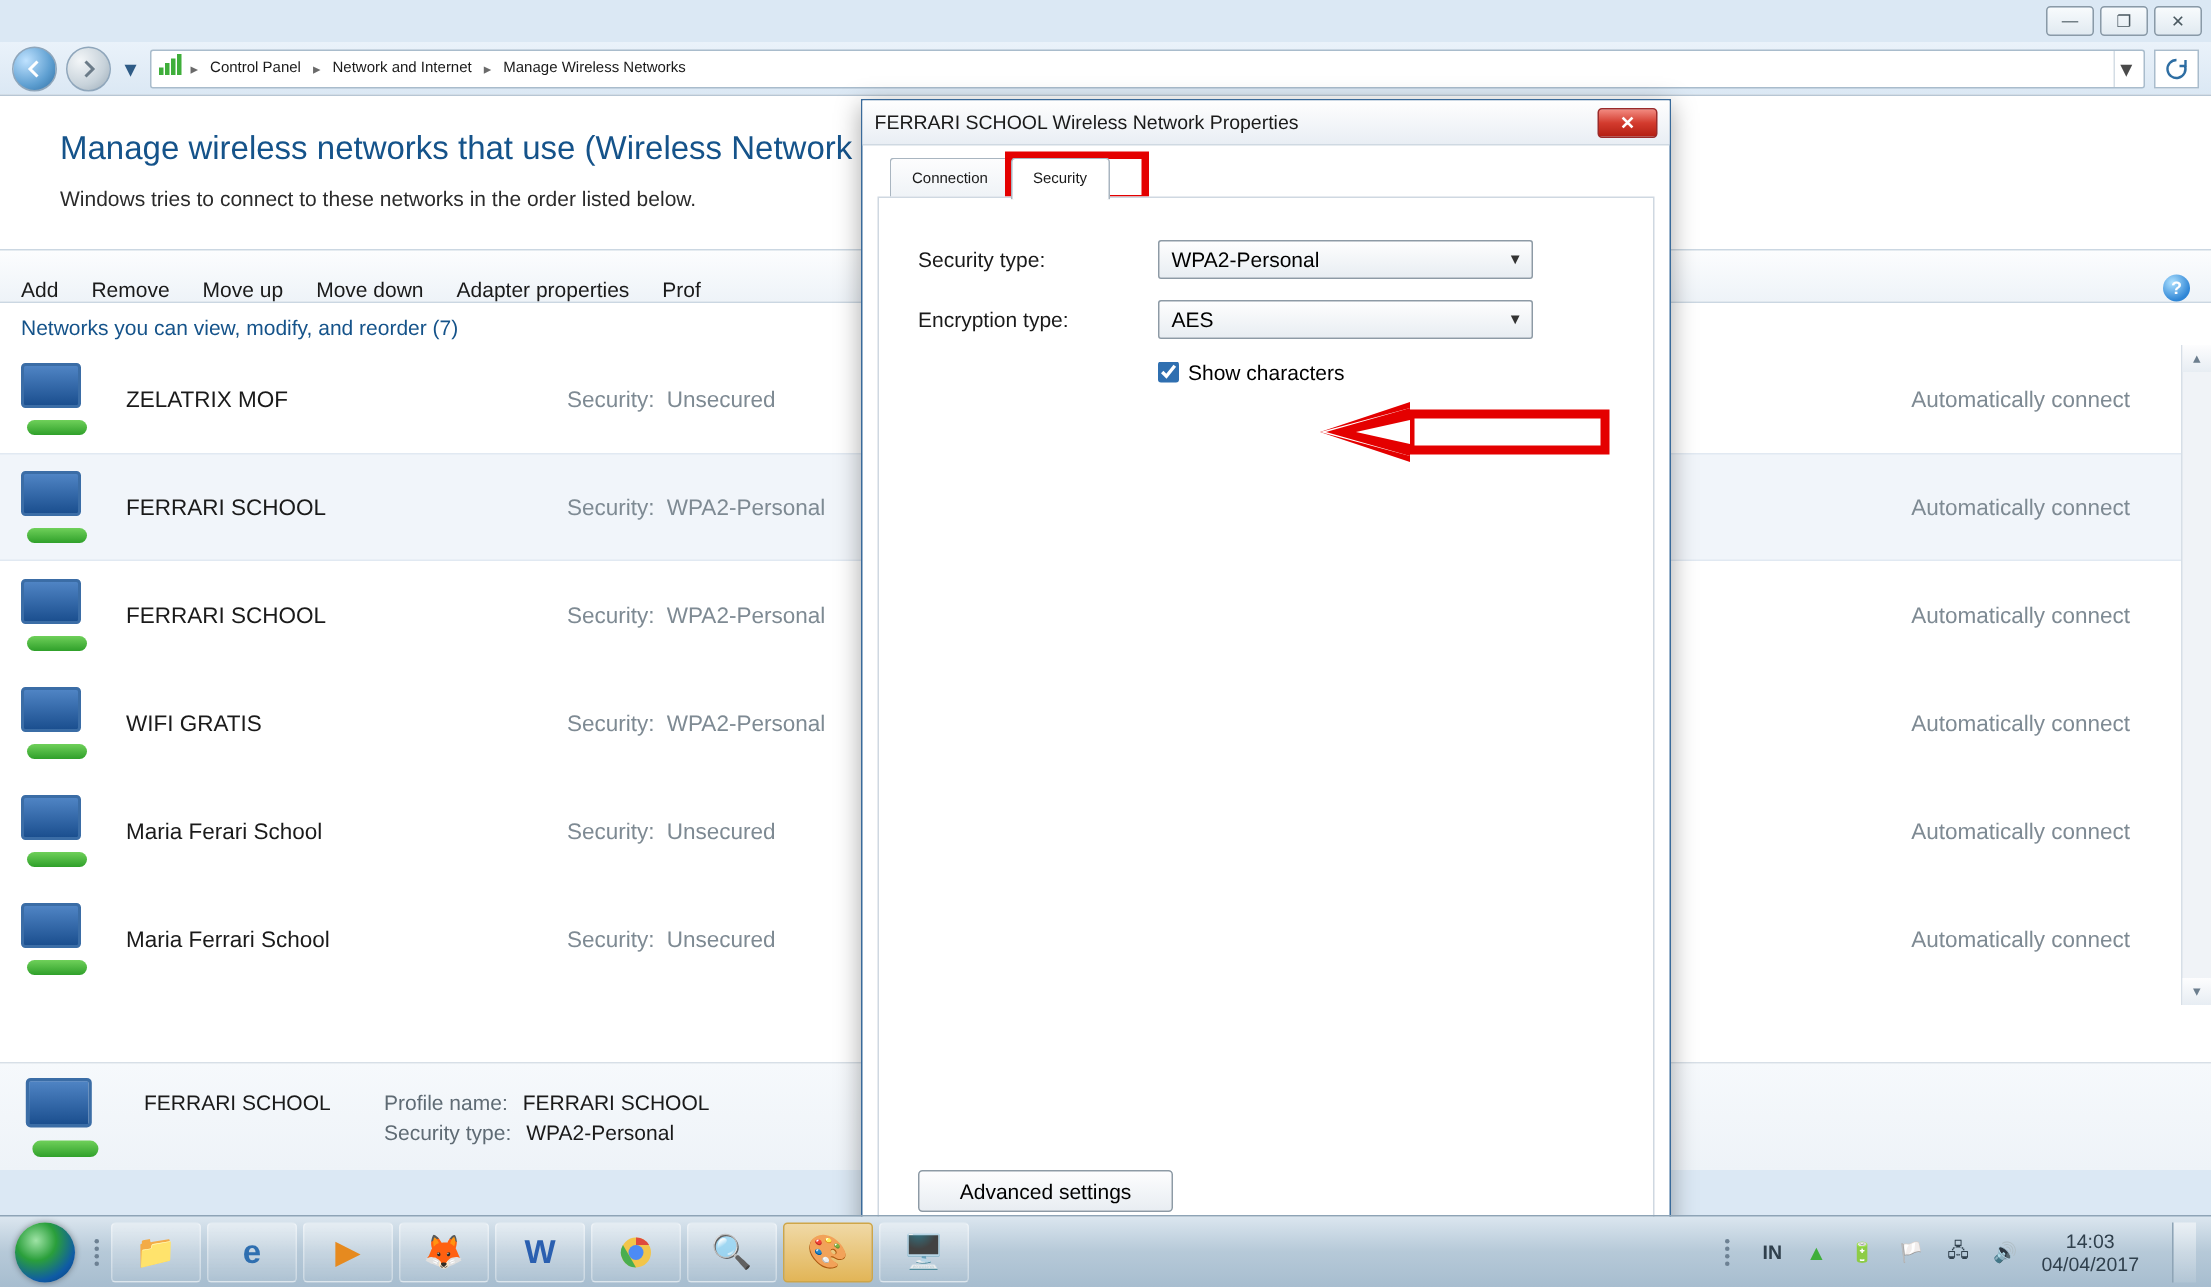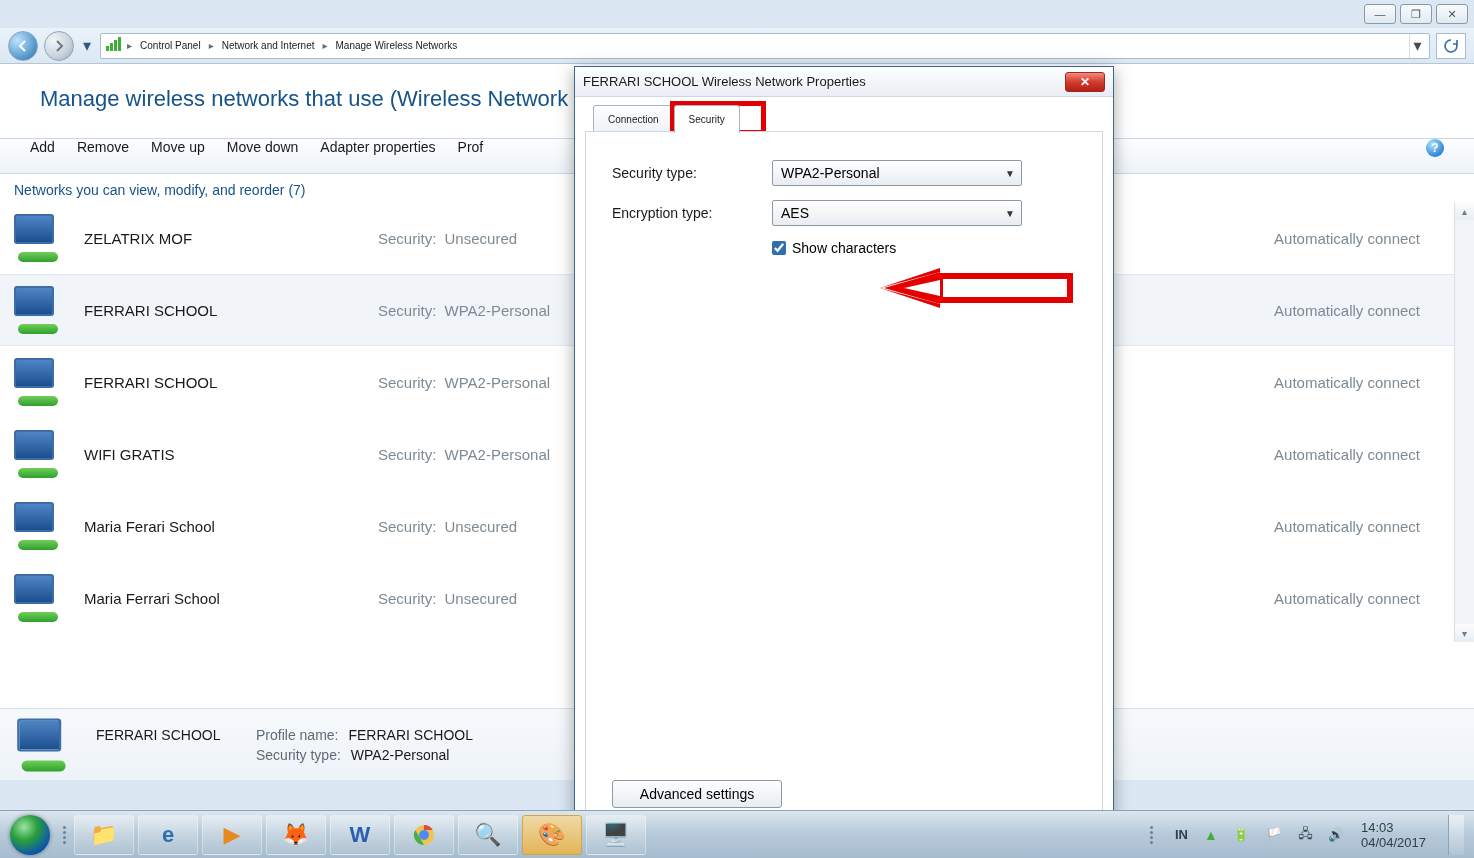--- a/index.html
+++ b/index.html
@@ -33,21 +33,21 @@
   .searchbox .mag { margin-left:auto; color:#4d6f95; font-style:normal;}
 
   
   .content { position:absolute; left:0; top:36px; right:0; bottom:0; background:#fff; }
   .header-area { padding:22px 40px 8px 40px; }
   .header-area h1 { color:#15538a; font-weight:400; font-size:22px; }
   .header-area p  { color:#2b2b2b; font-size:14px; margin-top:12px; }
 
   .toolbar { margin-top:18px; height:36px; background:linear-gradient(#fcfdfe,#eef3f8);
     border-top:1px solid #cbd7e2; border-bottom:1px solid #cbd7e2;
-    display:flex; align-items:flex-start; padding:0 30px; gap:22px; font-size:14px; color:#1a1a1a;}
+    display:flex; align-items:flex-end; padding:0 14px; gap:22px; font-size:14px; color:#1a1a1a;}
   .toolbar .tbitem { cursor:default; }
   .toolbar .help { margin-left:auto; width:18px;height:18px;border-radius:50%;
     background:radial-gradient(circle at 35% 30%,#aee1ff,#2f86d6 70%); color:#fff; font-size:12px;
     display:flex;align-items:center;justify-content:center; font-weight:bold;}
 
   .grouphdr { padding:8px 14px 4px 14px; color:#15538a; font-size:14px; }
 
   .netlist { position:relative; }
   .netrow { display:flex; align-items:center; height:72px; padding:0 14px; gap:14px; font-size:15px;}
   .netrow.sel { background:#f1f5fa; border-top:1px solid #e1e9f2; border-bottom:1px solid #e1e9f2;}
@@ -116,21 +116,21 @@
     box-shadow:0 0 4px rgba(0,0,0,.4);}
   .tb-grip { width:12px; display:flex; flex-direction:column; gap:2px; padding:10px 3px;}
   .tb-grip span{width:3px;height:3px;background:#6d8193;border-radius:50%;}
   .tb-app { width:60px; height:40px; margin:0 2px; border:1px solid rgba(255,255,255,.35);
     background:linear-gradient(rgba(255,255,255,.4),rgba(255,255,255,.05)); border-radius:3px;
     display:flex;align-items:center;justify-content:center; font-size:22px;}
   .tb-app.active { background:linear-gradient(#f0d9a6,#e2b557); border-color:#cfa648;}
   .systray { margin-left:auto; display:flex; align-items:center; gap:16px; padding-right:10px; font-size:13px; color:#30404d;}
   .systray .lang { font-weight:600;}
   .systray .tri { color:#3fae3a; font-size:14px;}
-  .systray .clock { text-align:left; line-height:15px; font-size:13px;}
+  .systray .clock { text-align:center; line-height:15px; font-size:13px;}
   .systray .showdesk { width:16px; height:40px; border-left:1px solid #8ea4b6; margin-left:6px;
     background:linear-gradient(rgba(255,255,255,.5),rgba(255,255,255,.1));}
 
 </style>
 </head>
 <body>
 
 <div class="winctl-top">
   <div class="btn">—</div>
   <div class="btn">❐</div>
@@ -176,20 +176,21 @@
           <path d="M8 2a6 6 0 1 0 5.6 3.9" stroke="#2e6ea3" stroke-width="1.6" fill="none"></path>
           <path d="M14 2v4h-4" stroke="#2e6ea3" stroke-width="1.6" fill="none"></path>
         </svg>
     </div>
 
   </div>
 
   <div class="content">
     <div class="header-area">
       <h1>Manage wireless networks that use (Wireless Network</h1>
+      <p>Windows tries to connect to these networks in the order listed below.</p>
     </div>
 
     <div class="toolbar">
       <span class="tbitem">Add</span>
       <span class="tbitem">Remove</span>
       <span class="tbitem">Move up</span>
       <span class="tbitem">Move down</span>
       <span class="tbitem">Adapter properties</span>
       <span class="tbitem">Prof</span>
       <span class="help">?</span>

